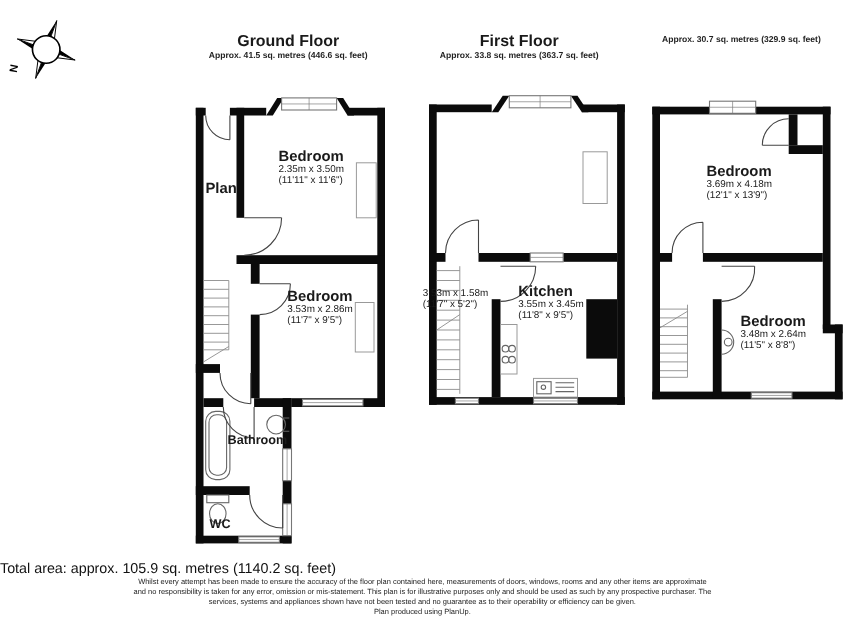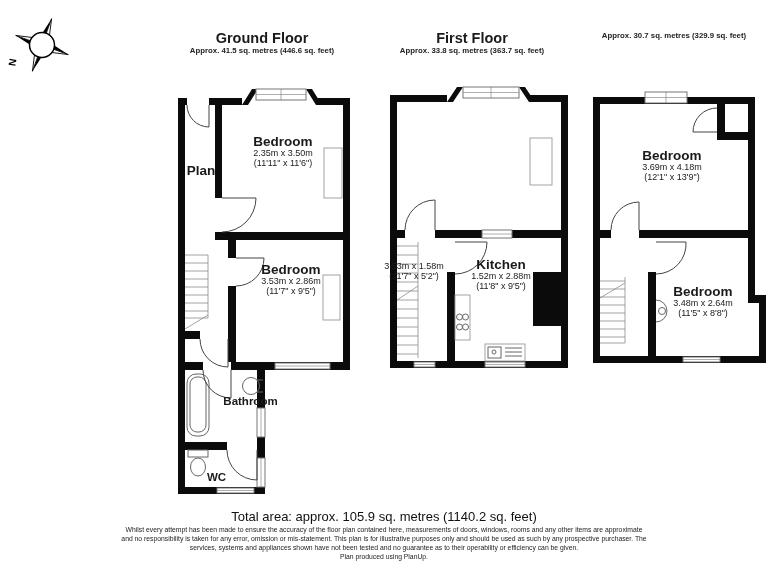--- a/index.html
+++ b/index.html
@@ -1,25 +1,25 @@
 <!DOCTYPE html>
 <html><head>
 <meta charset="utf-8">
 <style>
   html,body{margin:0;padding:0;background:#fff;}
   #page{position:relative;width:768px;height:576px;background:#fff;overflow:hidden;
         font-family:"Liberation Sans",sans-serif;color:#1a1a1a;}
   .floor-title{position:absolute;transform:translateX(-50%);text-align:center;white-space:nowrap;}
   .floor-title .t{font-size:14.5px;font-weight:bold;line-height:15px;}
   .floor-title .s{font-size:7.8px;line-height:10px;color:#222;font-weight:bold;}
-  .plan-label{position:absolute;transform:translateX(-50%);text-align:center;white-space:nowrap;}
+  .plan-label{position:absolute;transform:translateX(-50%);text-align:left;white-space:nowrap;}
   .room-name{font-weight:bold;font-size:13.5px;line-height:13px;}
-  .room-name.sm{font-size:11.5px;line-height:12px;padding-left:33px;}
+  .room-name.sm{font-size:11.5px;line-height:12px;}
   .room-dims{font-size:9px;line-height:10px;}
-  .footer-total{position:absolute;left:0;width:768px;text-align:center;font-size:13px;color:#111;}
+  .footer-total{position:absolute;left:0;width:768px;text-align:left;font-size:13px;color:#111;}
   .footer-disc{position:absolute;left:0;width:768px;text-align:center;font-size:6.8px;line-height:8.6px;color:#222;}
   svg{position:absolute;}
   .wall{fill:#0b0b0b;stroke:none;}
   .win{fill:#ffffff;stroke:#777;stroke-width:1;}
   .winline{stroke:#777;stroke-width:0.6;fill:none;}
   .door{stroke:#444;stroke-width:1;fill:none;}
   .thin{stroke:#999;stroke-width:0.9;fill:none;}
   .fix{stroke:#666;stroke-width:1;fill:none;}
   .stair{stroke:#8a8a8a;stroke-width:0.8;fill:none;}
 </style>
@@ -228,21 +228,21 @@
   <div class="plan-label" style="left:200px;top:471px">
     <div class="room-name sm">WC</div>
   </div>
 
   <div class="plan-label" style="left:414px;top:261px">
     <div class="room-dims">3.53m x 1.58m</div>
     <div class="room-dims">(11'7" x 5'2")</div>
   </div>
   <div class="plan-label" style="left:501px;top:258px">
     <div class="room-name">Kitchen</div>
-    <div class="room-dims">1.52m x 2.88m</div>
+    <div class="room-dims">3.55m x 3.45m</div>
     <div class="room-dims">(11'8" x 9'5")</div>
   </div>
 
   <div class="plan-label" style="left:672px;top:149px">
     <div class="room-name">Bedroom</div>
     <div class="room-dims">3.69m x 4.18m</div>
     <div class="room-dims">(12'1" x 13'9")</div>
   </div>
   <div class="plan-label" style="left:703px;top:285px">
     <div class="room-name">Bedroom</div>

